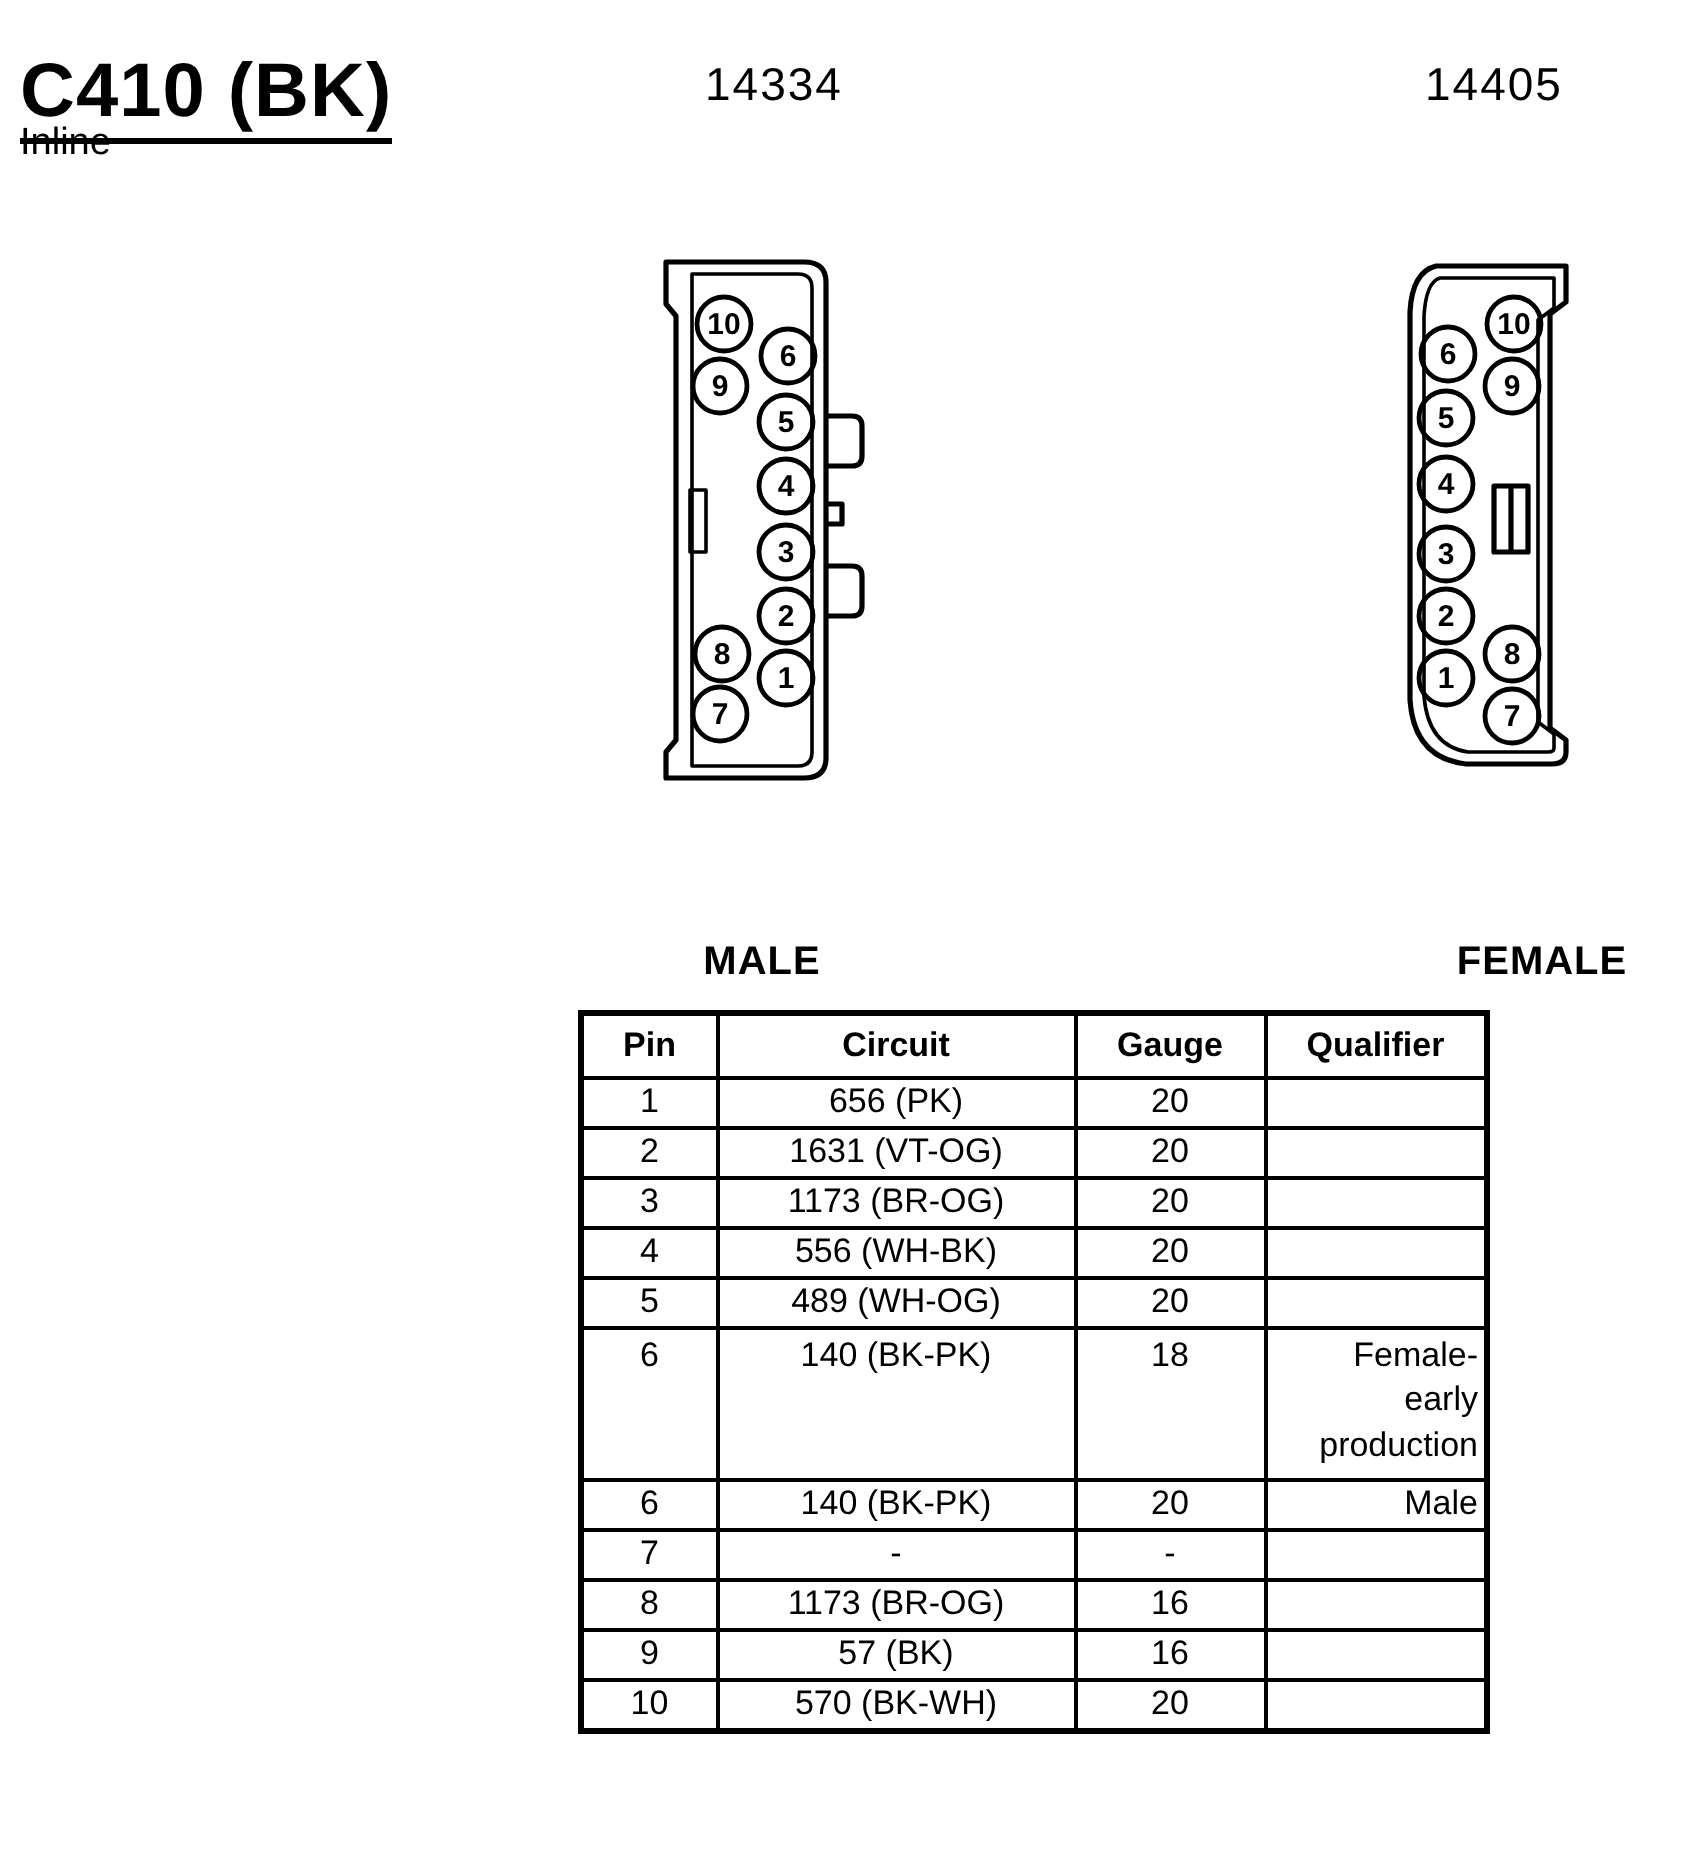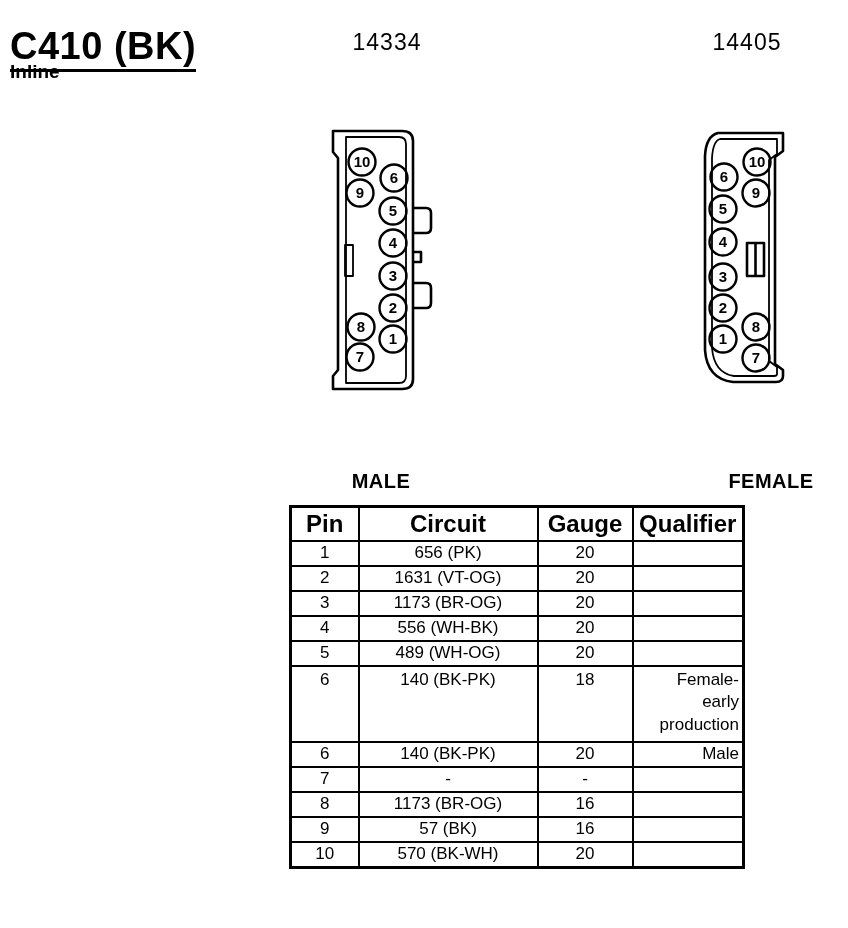--- a/index.html
+++ b/index.html
@@ -16,21 +16,20 @@
   
   #connector-id {
     left: 10px; top: 25px;
     font-size: 38px; font-weight: bold; letter-spacing: 0.5px;
     border-bottom: 3px solid #000; padding-bottom: 1px;
     display: inline-block;
   }
   #connector-type {
     left: 10px; top: 61px;
     font-size: 19px;
-    font-weight: bold;
   }
   .part-number {
     top: 29px; width: 110px;
     font-size: 23px; font-weight: normal; letter-spacing: 1px;
     text-align: center;
   }
   #part-number-male   { left: 332px; }
   #part-number-female { left: 692px; }
 
   .gender-label {
@@ -64,21 +63,21 @@
     line-height: 1.32;
   }
   #pinout-table th, #pinout-table td {
     border: 2px solid #000;
     padding: 0 3px;
     text-align: center;
     vertical-align: middle;
     overflow: hidden;
   }
   #pinout-table th {
-    font-size: 24px; font-weight: bold;
+    font-size: 17px; font-weight: bold;
     height: 30px;
   }
   #pinout-table td { height: 23px; }
   col.c-pin     { width: 68px; }
   col.c-circuit { width: 179px; }
   col.c-gauge   { width: 95px; }
   col.c-qual    { width: 111px; }
   #pinout-table td.qualifier-cell {
     text-align: right;
     white-space: pre-line;

